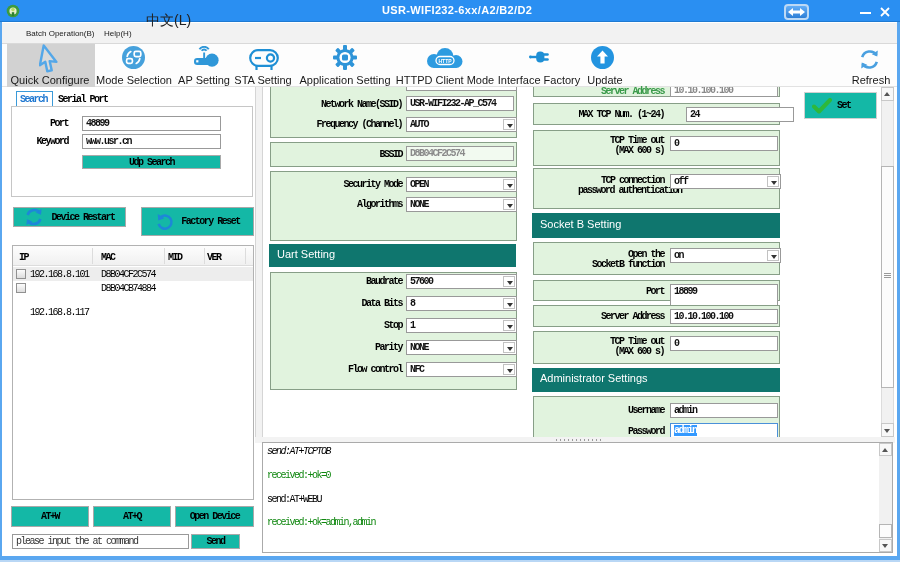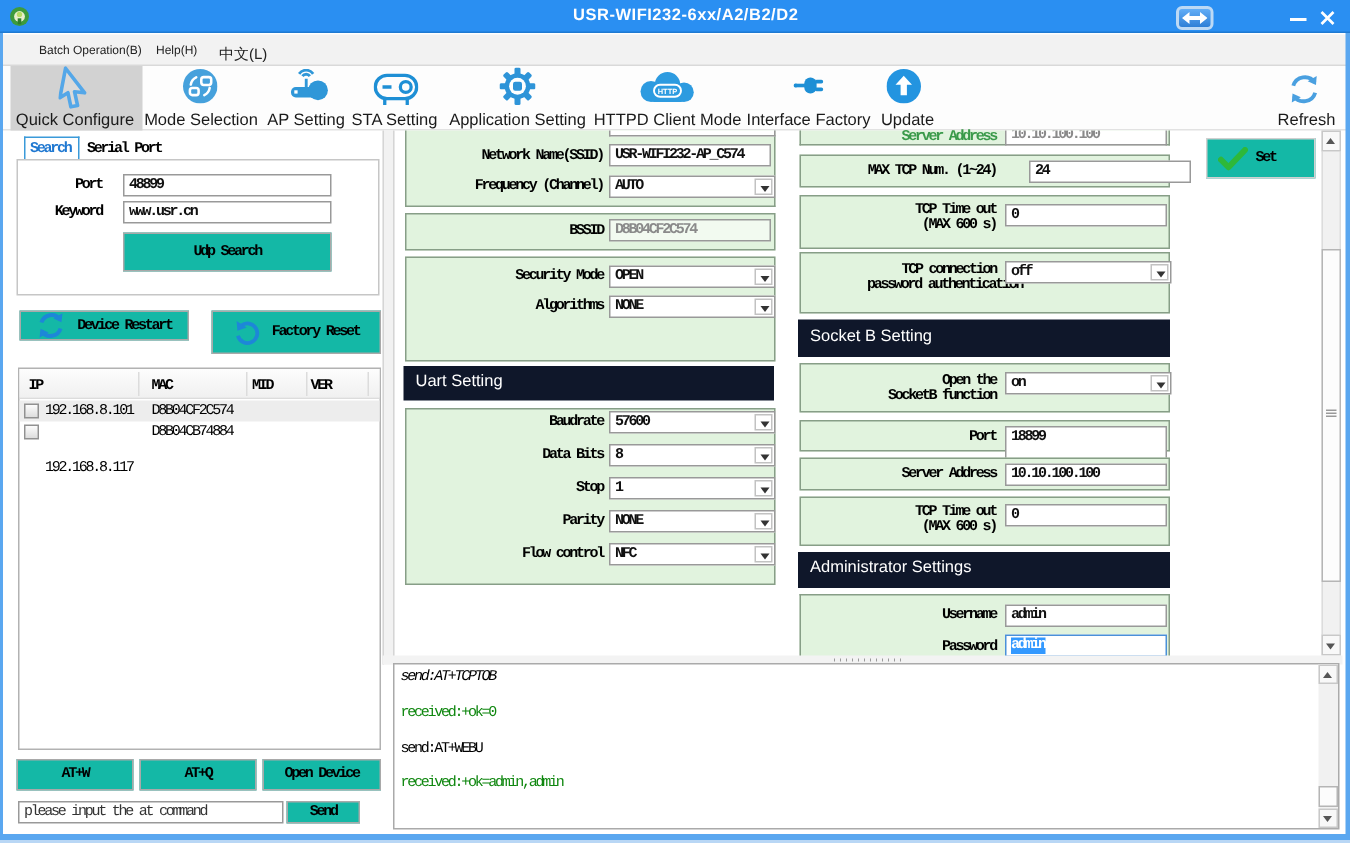--- a/index.html
+++ b/index.html
@@ -3,21 +3,21 @@
 <meta charset="utf-8">
 <style>
   * { margin:0; padding:0; box-sizing:border-box; }
   html,body { width:900px; height:562px; }
   body { position:relative; overflow:hidden; background:#fff; font-family:"Liberation Sans",sans-serif; }
   .a { position:absolute; }
   .m { font-family:"Liberation Mono",monospace; font-size:10px; letter-spacing:-1.5px; white-space:nowrap; }
   .mb { font-family:"Liberation Mono",monospace; font-size:10px; letter-spacing:-1.5px; font-weight:bold; white-space:nowrap; }
   .inp { position:absolute; background:#fff; border:1px solid #999; font-family:"Liberation Mono",monospace; font-size:10px; letter-spacing:-1.5px; font-weight:bold; color:#111; line-height:12px; padding:1px 0 0 3px; overflow:hidden; white-space:nowrap; }
   .gb { position:absolute; background:#e1f3de; border:1px solid #879e87; }
-  .hdr { position:absolute; background:#0f172a; color:#fff; font-size:11px; padding-left:8px; display:flex; align-items:center; } .hdr span{ position:relative; top:-2px; }
+  .hdr { position:absolute; background:#0f766e; color:#fff; font-size:11px; padding-left:8px; display:flex; align-items:center; } .hdr span{ position:relative; top:-2px; }
   .lblm { position:absolute; left:270px; width:132px; text-align:right; color:#000; }
   .lblr { position:absolute; left:533px; width:131px; text-align:right; color:#000;padding-left:45px; }
   .btn { position:absolute; background:#14b8a6; border:1px solid #a9a9a9; display:flex; align-items:center; justify-content:center; color:#000; }
   .da { position:absolute; right:1px; top:1px; bottom:1px; width:12px; background:#fff; border:1px solid #c2c2c2; }
   .da:after { content:""; position:absolute; left:3px; top:4px; border:3px solid transparent; border-top:4px solid #333; }
   .tl { font-size:11px; color:#1a1a1a; white-space:nowrap; transform:translateX(-50%); }
   .dots { position:absolute; height:2px; background:repeating-linear-gradient(90deg,#9a9a9a 0 1px,transparent 1px 4px); }
 </style>
 </head>
 <body>
@@ -35,21 +35,21 @@
   <path d="M0 4 L5 0 L5 2.6 L12 2.6 L12 0 L17 4 L12 8 L12 5.4 L5 5.4 L5 8 Z" fill="#fff"></path>
 </svg>
 <div class="a" style="left:860px;top:12px;width:11px;height:2px;background:#fff;"></div>
 <svg class="a" style="left:880px;top:7px" width="10" height="10" viewBox="0 0 10 10">
   <path d="M1 1 L9 9 M9 1 L1 9" stroke="#fff" stroke-width="1.8"></path>
 </svg>
 
 <div class="a" style="left:0;top:23px;width:900px;height:21px;background:#f2f2f2;border-bottom:1px solid #d9d9d9;"></div>
 <div class="a" style="left:26px;top:29px;font-size:8px;color:#222;">Batch Operation(B)</div>
 <div class="a" style="left:104px;top:29px;font-size:8px;color:#222;">Help(H)</div>
-<div class="a" style="left:146px;top:29px;font-size:10px;color:#222;">中文(L)</div>
+<div class="a" style="left:146px;top:12px;font-size:14px;color:#222;">中文(L)</div>
 
 <div class="a" style="left:0;top:44px;width:900px;height:43px;background:#fdfdfd;border-bottom:1px solid #e2e2e2;"></div>
 <div class="a" style="left:7px;top:44px;width:88px;height:43px;background:#d2d2d2;"></div>
 
 <svg class="a" style="left:39px;top:44px" width="20" height="29" viewBox="0 0 20 29">
   <path d="M4.7 1.5 L0.9 21.2 L6.29 17.79 L8.26 27.24 L12.71 26.33 L10.68 17.13 L17.43 17.89 Z" fill="#dadada" stroke="#54a7e8" stroke-width="2.4" stroke-linejoin="round"></path>
 </svg>
 <div class="a tl" style="left:50px;top:74px;">Quick Configure</div>
 
 <svg class="a" style="left:122px;top:46px" width="23" height="23" viewBox="0 0 23 23">
@@ -142,21 +142,21 @@
 
 <div class="a" style="left:16px;top:91px;width:37px;height:16px;background:#fff;border:1px solid #3a9ad9;border-bottom:none;"></div>
 <div class="a mb" style="left:20px;top:94px;color:#1f78d1;">Search</div>
 <div class="a mb" style="left:58px;top:94px;color:#000;">Serial Port</div>
 
 <div class="a" style="left:11px;top:106px;width:242px;height:91px;border:1px solid #c6c6c6;background:#fff;"></div>
 <div class="a mb" style="left:20px;top:118px;width:48px;text-align:right;">Port</div>
 <div class="inp" style="left:82px;top:116px;width:139px;height:15px;">48899</div>
 <div class="a mb" style="left:20px;top:136px;width:48px;text-align:right;">Keyword</div>
 <div class="inp" style="left:82px;top:134px;width:139px;height:15px;">www.usr.cn</div>
-<div class="btn mb" style="left:82px;top:155px;width:139px;height:26px;">Udp Search</div>
+<div class="btn mb" style="left:82px;top:155px;width:139px;height:14px;">Udp Search</div>
 
 <div class="btn mb" style="left:13px;top:207px;width:113px;height:20px;justify-content:center;">
   <svg width="20" height="20" viewBox="0 0 23 23" style="margin-right:7px">
     <path d="M4.2 9.2 A 8 8 0 0 1 18.5 7.0" fill="none" stroke="#1d87d8" stroke-width="3.1"></path>
     <path d="M18.8 13.8 A 8 8 0 0 1 4.5 16.0" fill="none" stroke="#1d87d8" stroke-width="3.1"></path>
     <path d="M20.3 2.2 L19.5 9.0 L13.4 6.2 Z" fill="#1d87d8"></path>
     <path d="M2.7 20.8 L3.5 14.0 L9.6 16.8 Z" fill="#1d87d8"></path>
   </svg>
   Device Restart
 </div>

